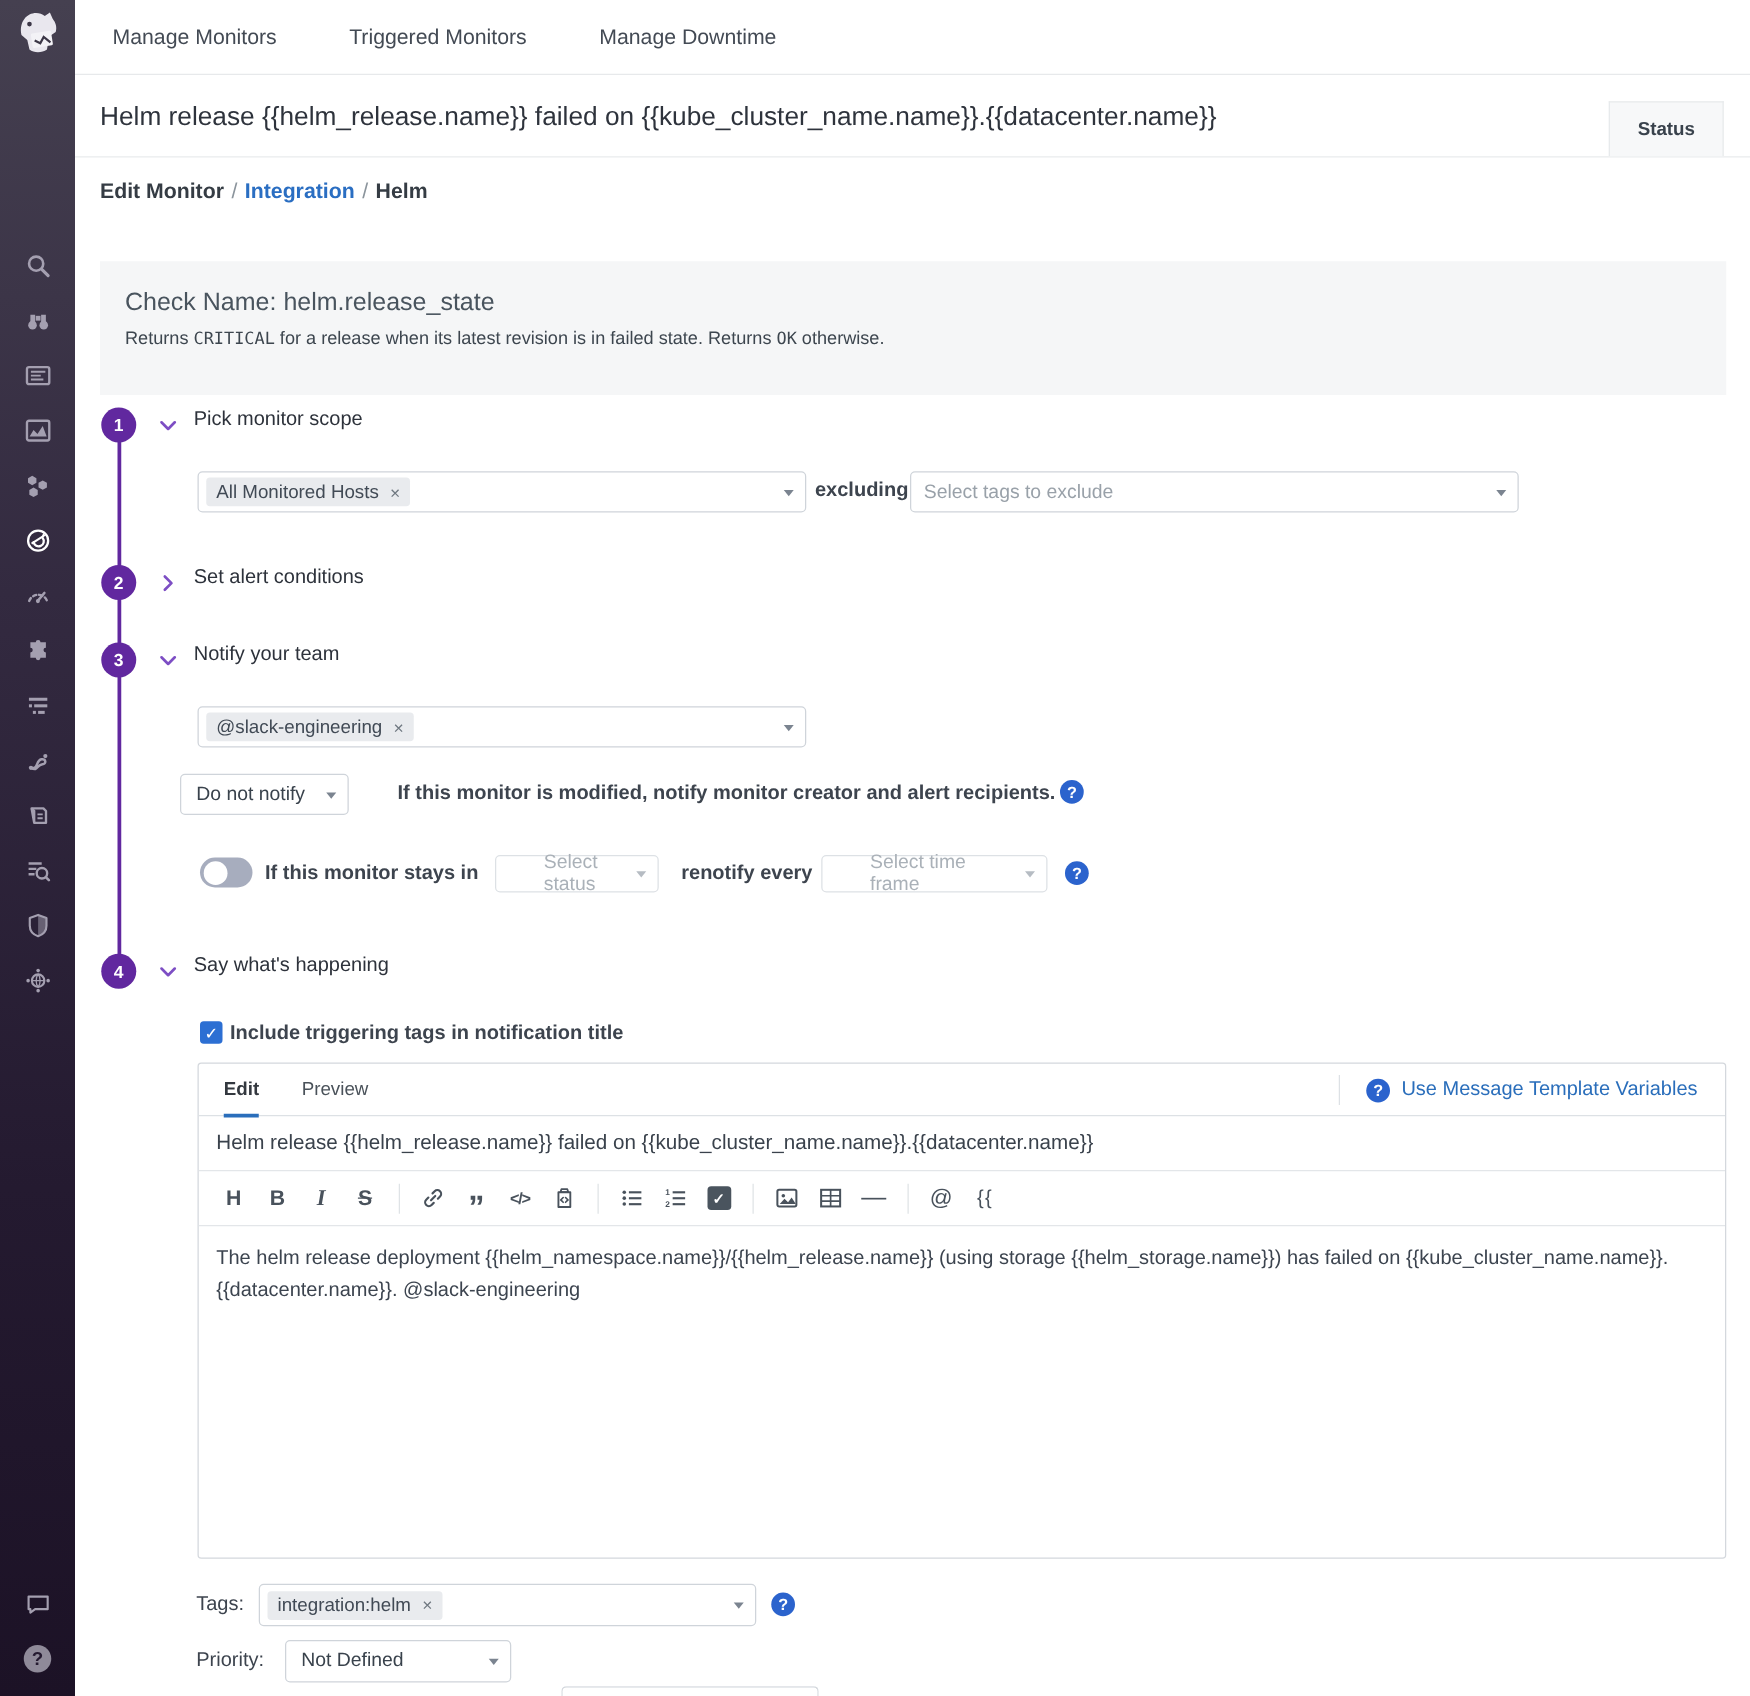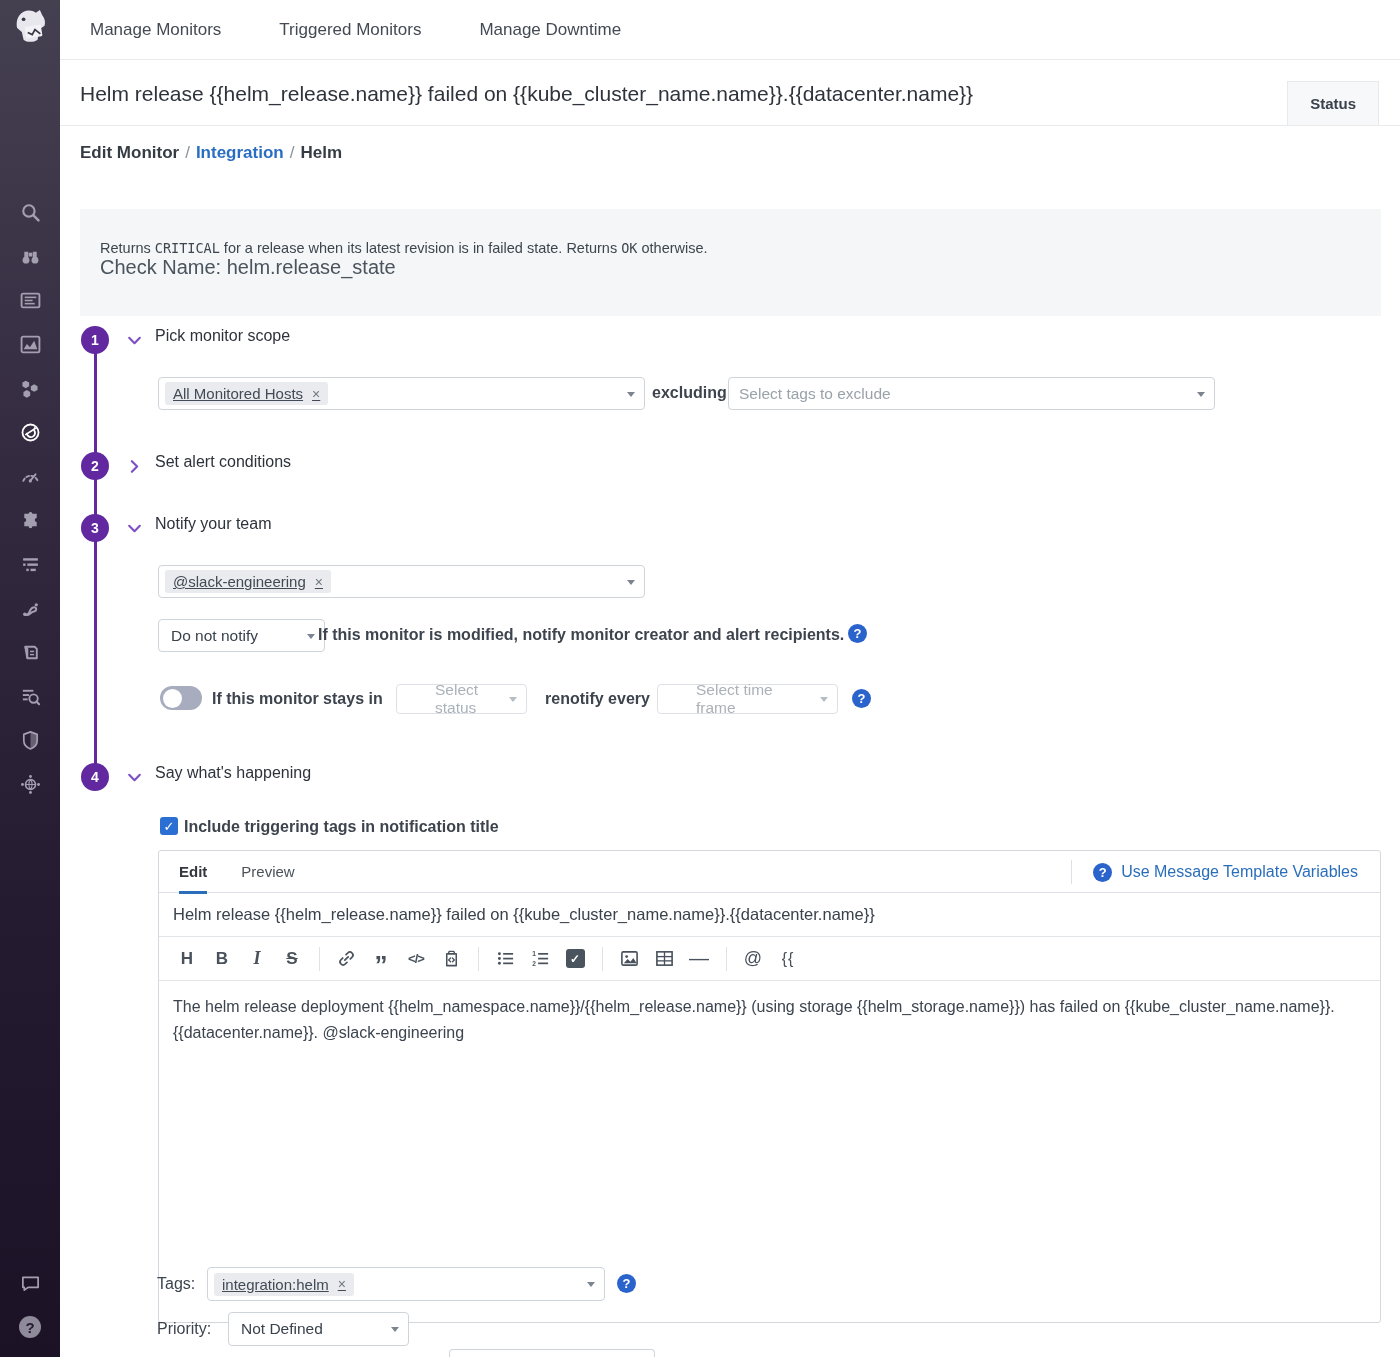--- a/index.html
+++ b/index.html
@@ -56,40 +56,40 @@
   .dd { position:absolute; background:#fff; border:1px solid #cfd4da; border-radius:4px;
     display:flex; align-items:center; padding:0 26px 0 6px; cursor:pointer; }
   .dd .caret { position:absolute; right:9px; top:50%; margin-top:-2px; width:0; height:0;
     border-left:4.5px solid transparent; border-right:4.5px solid transparent;
     border-top:5.5px solid #7b8490; }
   .dd.disabled { border-color:#dde1e5;padding-left:34px; }
   .dd.disabled .ph { color:#aab1b8; }
   .dd.disabled .caret { border-top-color:#b6bcc3; }
   .ph { color:#99a1a9; font-size:15.5px; padding-left:4px; }
   .chip { background:#e9ebee; border-radius:3px; padding:3px 8px; font-size:15px; color:#414a55;
-    display:inline-flex; align-items:center; white-space:nowrap;text-decoration:underline; }
+    display:inline-flex; align-items:center; white-space:nowrap; }
   .chip .x { margin-left:9px; color:#6f7880; font-size:14px; cursor:pointer; }
   .plain-label { position:absolute; font-size:16px; color:#3d444e;font-weight:bold; }
   .help-icon { position:absolute; width:19px; height:19px; border-radius:50%; background:#2b63cd;
     color:#fff; font-size:13px; font-weight:bold; display:flex; align-items:center;
     justify-content:center; cursor:pointer; }
 
   
   #renotify-toggle { position:absolute; left:160px; top:686px; width:42px; height:24px;
     border-radius:12px; background:#a7adbe; cursor:pointer; }
   #renotify-toggle .knob { position:absolute; left:2.5px; top:2.5px; width:19px; height:19px;
     border-radius:50%; background:#fff; }
 
   
   #include-tags-checkbox { position:absolute; left:160px; top:817px; width:18px; height:18px;
     background:#2c6fd3; border-radius:3px; color:#fff; font-size:13px; display:flex;
     align-items:center; justify-content:center; cursor:pointer; }
 
   
-  #editor { position:absolute; left:158px; top:850px; width:1223px; height:473px;
+  #editor { position:absolute; left:158px; top:850px; width:1223px; height:397px;
     border:1px solid #d4d8dd; border-radius:3px; background:#fff; }
   #editor-header { position:relative; height:42px; border-bottom:1px solid #dde1e5;
     display:flex; align-items:center; }
   .tab { font-size:15px; color:#4a525a; margin-left:34px; cursor:pointer; height:42px;
     display:flex; align-items:center; position:relative; }
   .tab:first-child { margin-left:20px; }
   .tab.active { color:#33383f; font-weight:bold; }
   .tab.active::after { content:""; position:absolute; left:0; right:0; bottom:-1px; height:3px; background:#2a6ebb; }
   #tmpl-vars { position:absolute; right:22px; top:0; height:42px; display:flex; align-items:center; gap:9px; cursor:pointer; }
   #tmpl-vars .vdiv { width:1px; height:24px; background:#dde1e5; margin-right:12px; }
@@ -263,24 +263,24 @@
 <div id="titlebar">
   <div id="page-title">Helm release {{helm_release.name}} failed on {{kube_cluster_name.name}}.{{datacenter.name}}</div>
   <div id="status-btn">Status</div>
 </div>
 
 <div id="breadcrumb">
   <span>Edit Monitor</span><span class="sep">/</span><a>Integration</a><span class="sep">/</span><span>Helm</span>
 </div>
 
 <div id="check-box">
+  <div id="check-title">Check Name: helm.release_state</div>
   <div id="check-desc">
     <span>Returns </span><span class="mono">CRITICAL</span><span> for a release when its latest revision is in failed state. Returns </span><span class="mono">OK</span><span> otherwise.</span>
   </div>
-  <div id="check-title">Check Name: helm.release_state</div>
 </div>
 
 <div id="step-line"></div>
 <div class="step-circle" style="top:326px">1</div>
 <div class="step-circle" style="top:452px">2</div>
 <div class="step-circle" style="top:514px">3</div>
 <div class="step-circle" style="top:763px">4</div>
 
 <div class="step-chevron" style="top:332px">
   <svg viewBox="0 0 16 16">
@@ -322,21 +322,21 @@
 </div>
 
 <div class="dd" style="left:158px; top:565px; width:487px; height:33px;">
   <span class="chip">
       <span>@slack-engineering</span>
       <span class="x">×</span>
     </span>
   <span class="caret"></span>
 </div>
 
-<div class="dd" style="left:158px; top:619px; width:167px; height:33px;">
+<div class="dd" style="left:144px; top:619px; width:135px; height:33px;">
   <span class="val" style="font-size:15.5px; color:#39424c; padding-left:6px;">Do not notify</span>
   <span class="caret"></span>
 </div>
 <div class="plain-label" style="left:318px; top:626px;">If this monitor is modified, notify monitor creator and alert recipients.</div>
 <div class="help-icon" style="left:848px; top:624px;">?</div>
 
 <div id="renotify-toggle">
     <div class="knob"></div>
   </div>
 <div class="plain-label" style="left:212px; top:690px;">If this monitor stays in</div>

